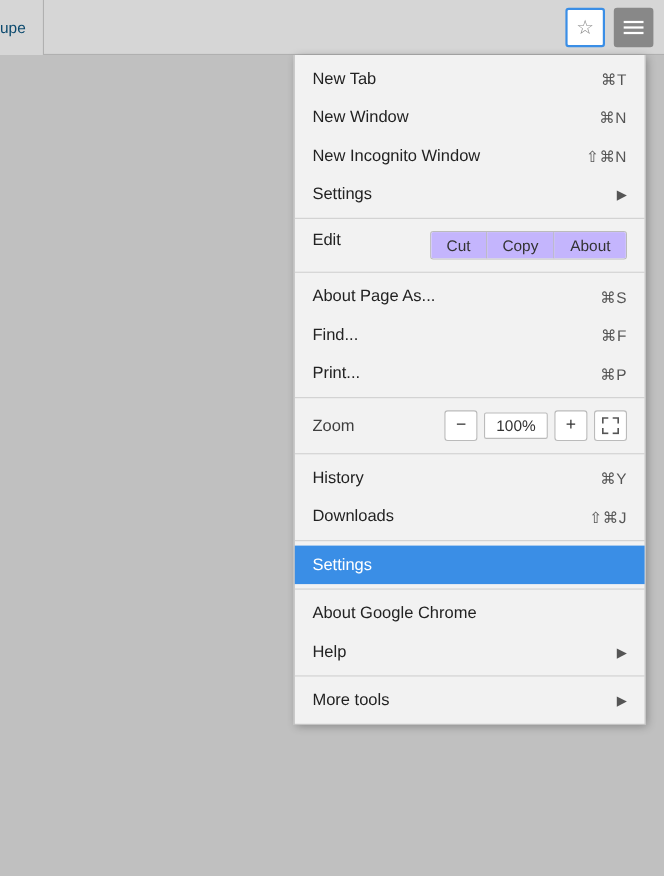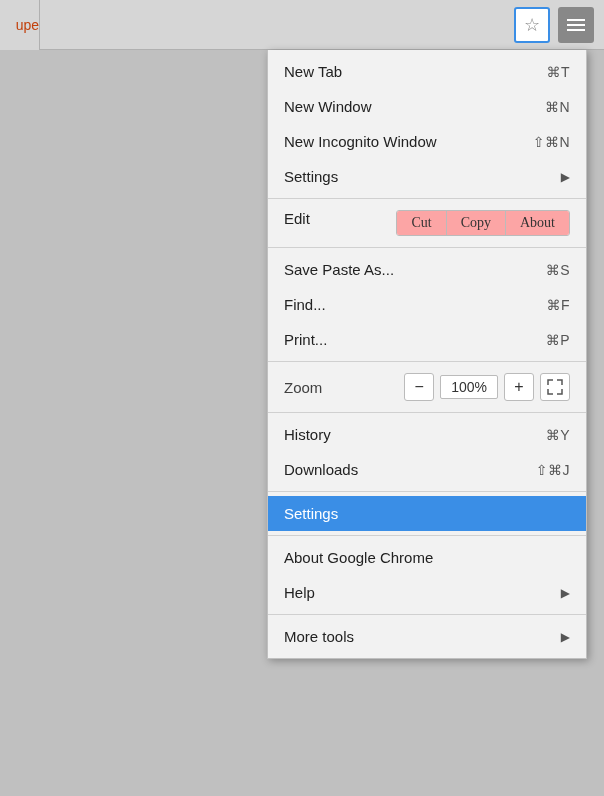--- a/index.html
+++ b/index.html
@@ -26,22 +26,22 @@
 
     .browser-top-left {
       position: absolute;
       left: 0;
       top: 0;
       width: 40px;
       height: 50px;
       background: #d6d6d6;
       display: flex;
       align-items: center;
-      justify-content: flex-end;
-      color: #c2410c;
+      justify-content: flex-start;
+      color: #0c4a6e;
       font-size: 14px;
       border-right: 1px solid #b0b0b0;
     }
 
     .star-btn {
       width: 36px;
       height: 36px;
       display: flex;
       align-items: center;
       justify-content: center;
@@ -141,25 +141,25 @@
       border: 1px solid #bbb;
       border-radius: 3px;
       overflow: hidden;
       background: white;
     }
 
     .edit-btn {
       padding: 4px 14px;
       font-size: 14px;
       color: #333;
-      background: #fca5a5;
+      background: #c4b5fd;
       border: none;
       border-right: 1px solid #bbb;
       cursor: pointer;
-      font-family: Liberation Serif, serif;
+      font-family: Liberation Sans, sans-serif;
     }
 
     .edit-btn:last-child {
       border-right: none;
     }
 
     .zoom-row {
       display: flex;
       align-items: center;
       padding: 7px 16px;
@@ -262,21 +262,21 @@
       <div class="edit-buttons">
         <button class="edit-btn">Cut</button>
         <button class="edit-btn">Copy</button>
         <button class="edit-btn">About</button>
       </div>
     </div>
   </div>
 
   <div class="menu-section">
     <div class="menu-item">
-      <span>Save Paste As...</span>
+      <span>About Page As...</span>
       <span class="shortcut">⌘S</span>
     </div>
     <div class="menu-item">
       <span>Find...</span>
       <span class="shortcut">⌘F</span>
     </div>
     <div class="menu-item">
       <span>Print...</span>
       <span class="shortcut">⌘P</span>
     </div>

